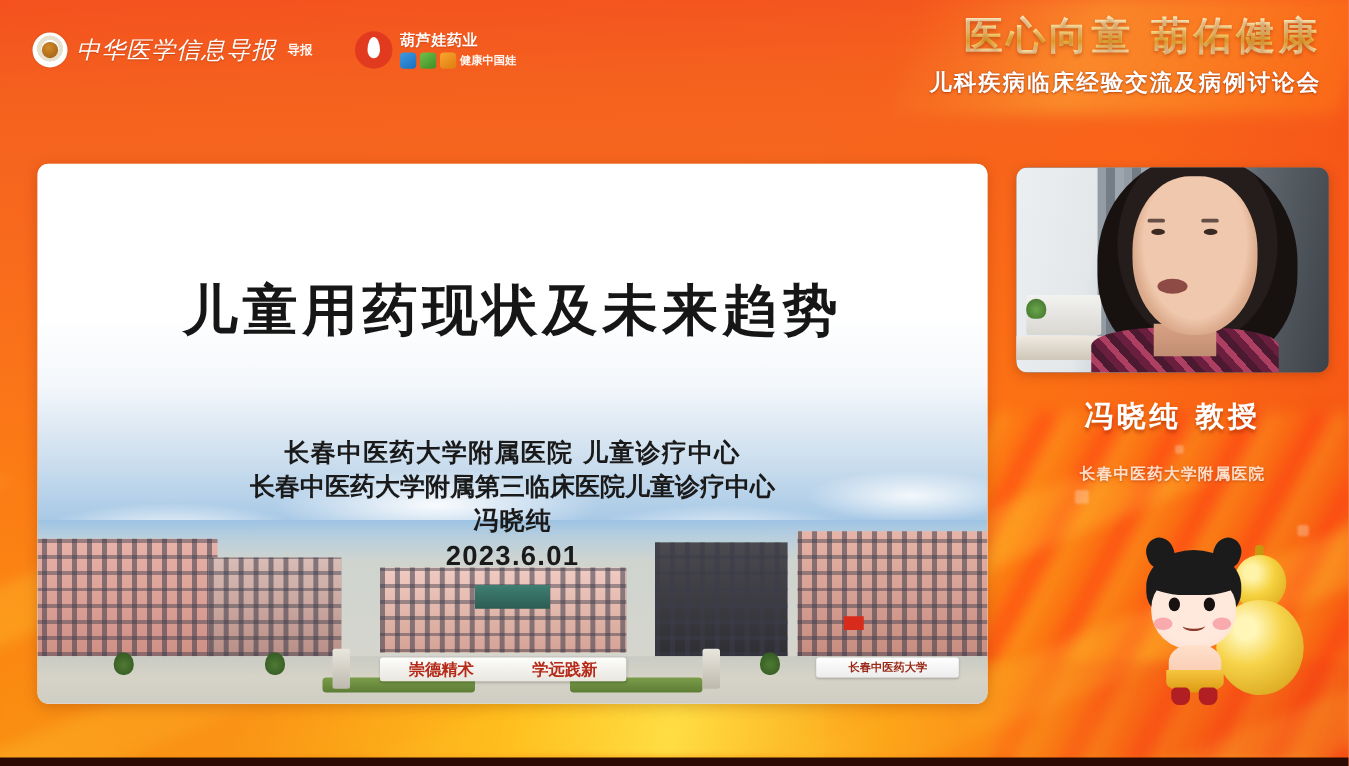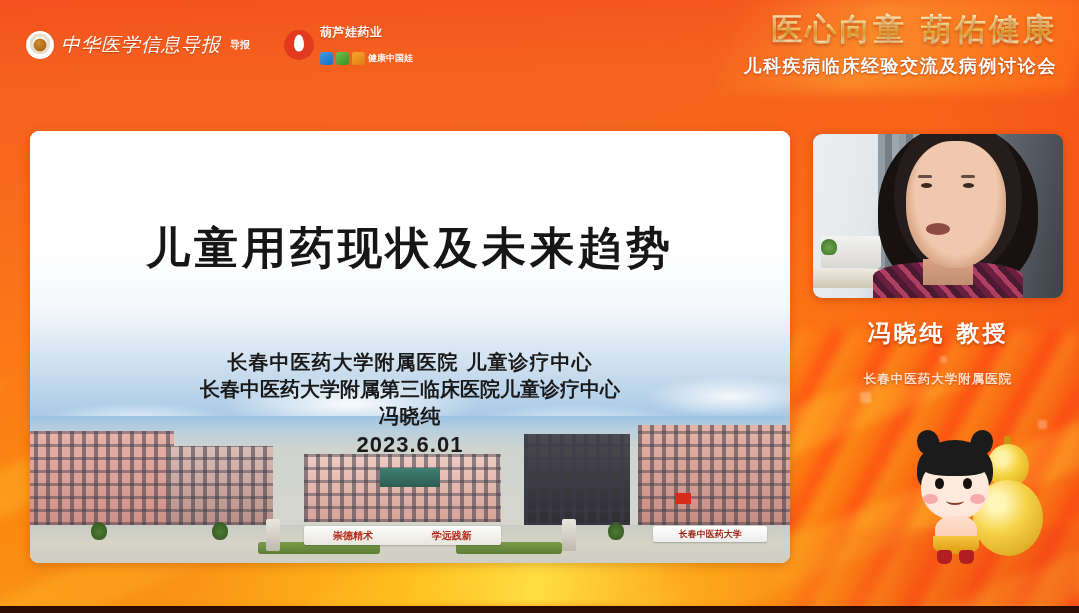--- a/index.html
+++ b/index.html
@@ -135,21 +135,21 @@
     background: radial-gradient(circle at 50% 50%, #fff 0 4%, #e23a1f 5% 100%);
     position: relative; flex: none;
   }
   .logo-hl-badge::after {
     content: ""; position: absolute; left: 50%; top: 46%;
     transform: translate(-50%,-50%);
     width: 10px; height: 17px;
     background: #ffffff;
     border-radius: 50% 50% 46% 46% / 62% 62% 38% 38%;
   }
-  .logo-hl-right { display: flex; flex-direction: column; gap: 11px; }
+  .logo-hl-right { display: flex; flex-direction: column; gap: 1px; }
   .logo-hl-name {
     color: #ffffff; font-size: 12px; font-weight: 700;
     letter-spacing: .5px; white-space: nowrap;
     text-shadow: 0 1px 1px rgba(150,40,0,.4);
   }
   .logo-hl-row2 { display: flex; align-items: center; gap: 3px; }
   .chip { width: 13px; height: 13px; border-radius: 3px; flex:none; }
   .chip.blue { background: linear-gradient(145deg,#3f9ae0,#1a6fc0); }
   .chip.green { background: linear-gradient(145deg,#6fc04a,#3e8e26); }
   .chip.orange { background: linear-gradient(145deg,#f7a72c,#e07b12); }
@@ -246,21 +246,21 @@
   }
   .sign-wall {
     position: absolute;
     left: 36%; bottom: 12%;
     width: 26%; height: 13%;
     background: linear-gradient(180deg,#fdfdfb,#e8e6df);
     border-radius: 2px;
     display: flex; align-items: center; justify-content: space-around;
     box-shadow: 0 1px 2px rgba(0,0,0,.2);
   }
-  .sign-wall span { color: #b52a19; font-size: 10px; font-weight: 700; font-family: Liberation Sans, sans-serif; }
+  .sign-wall span { color: #b52a19; font-size: 13px; font-weight: 700; font-family: Liberation Sans, sans-serif; }
   .gate-sign {
     position: absolute; right: 3%; bottom: 14%;
     width: 15%; height: 11%;
     background: linear-gradient(180deg,#ffffff,#ececec);
     border-radius: 2px;
     display: flex; align-items: center; justify-content: center;
     box-shadow: 0 1px 2px rgba(0,0,0,.22);
   }
   .gate-sign span { color: #9a2a18; font-size: 9px; font-weight: 700; font-family: "DejaVu Serif", serif; }
   .pillar {

